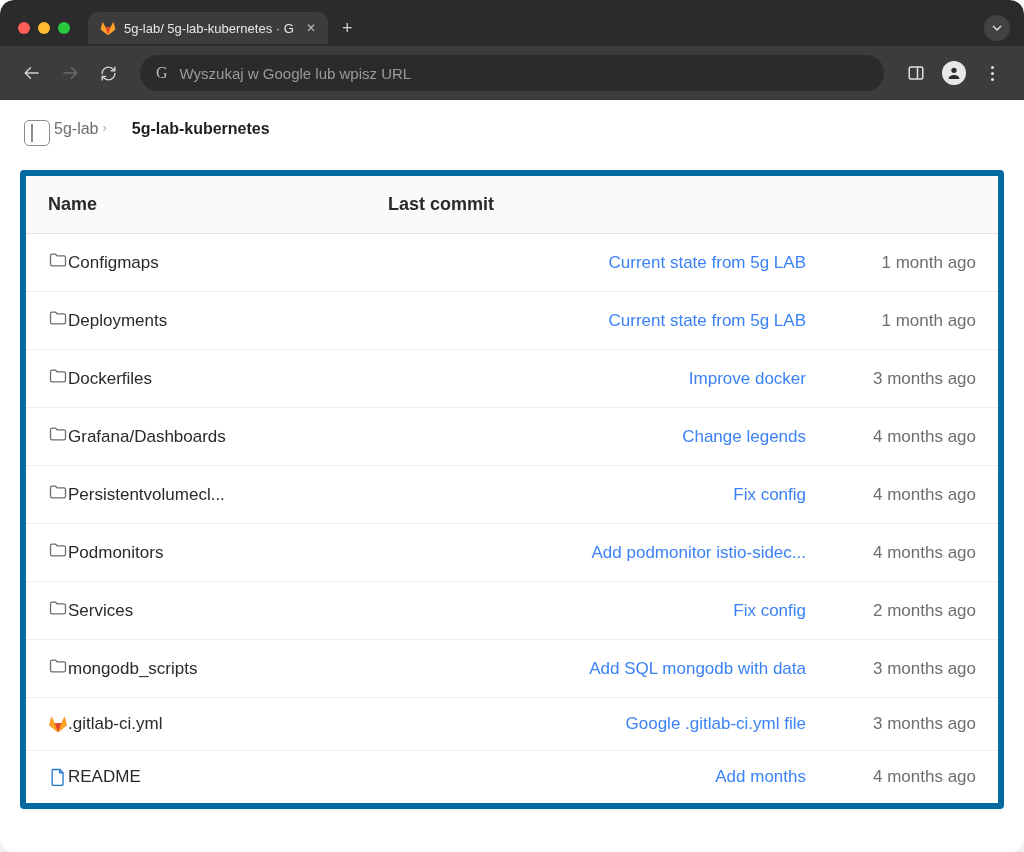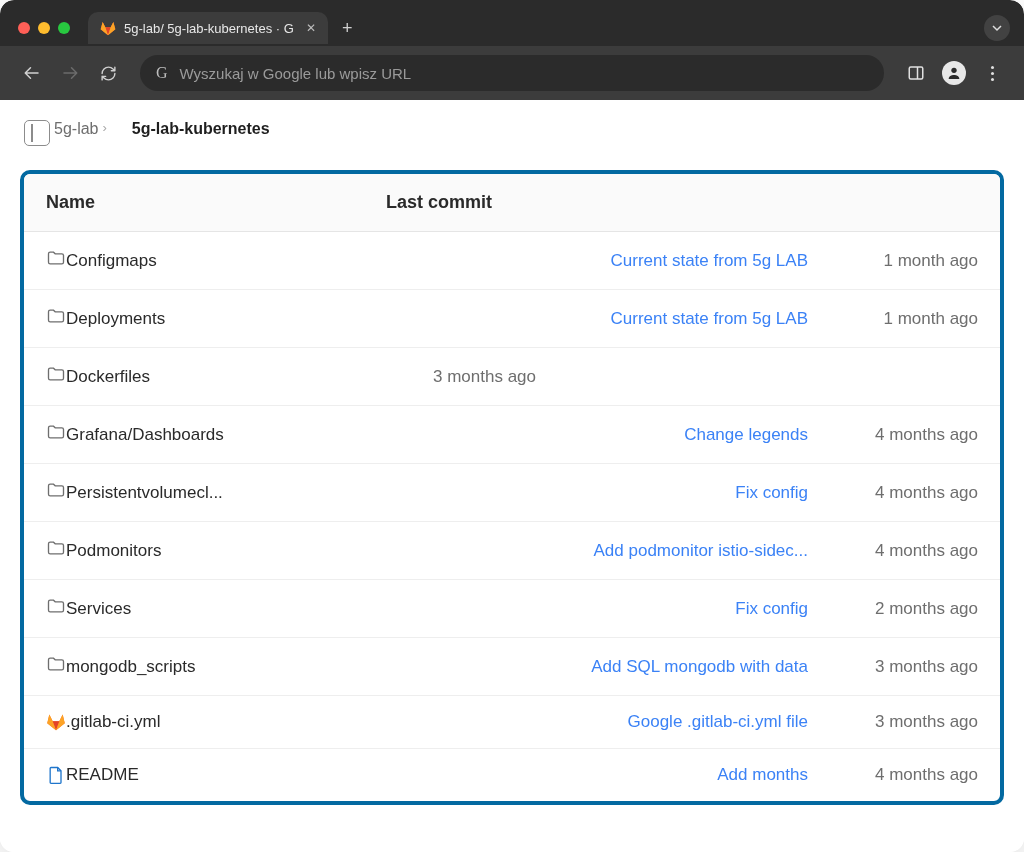--- a/index.html
+++ b/index.html
@@ -101,22 +101,22 @@
   left: 6px; top: 3px; bottom: 3px;
   width: 1.5px;
   background: #8c8c8c;
 }
 .crumb { color: #6e6e6e; cursor: pointer; }
 .crumb-sep { color: #aaa; font-size: 13px; }
 .crumb-current { font-weight: 700; color: #1f1f1f; margin-left: 21px; }
 
 .file-panel {
   margin: 0 20px;
-  border: 4px solid #0369a1;
-  border-radius: 10px;
+  border: 6px solid #0369a1;
+  border-radius: 4px;
   overflow: hidden;
 }
 .file-header {
   display: flex;
   background: #fafafa;
   padding: 18px 22px;
   font-weight: 700;
   font-size: 18px;
   color: #2a2a2a;
   border-bottom: 1px solid #e5e5e5;
@@ -246,20 +246,21 @@
           <div class="commit-cell">Current state from 5g LAB</div>
           <div class="update-cell">1 month ago</div>
         </div>
         <div class="file-row">
           <div class="name-cell">
             <span class="folder-icon"><svg viewBox="0 0 24 24">
                 <path d="M3 7a2 2 0 012-2h4l2 2h8a2 2 0 012 2v8a2 2 0 01-2 2H5a2 2 0 01-2-2V7z"></path>
               </svg></span>
             <span class="name-text">Dockerfiles</span>
           </div>
+          <div class="commit-cell">Improve docker</div>
           <div class="update-cell">3 months ago</div>
         </div>
         <div class="file-row">
           <div class="name-cell">
             <span class="folder-icon"><svg viewBox="0 0 24 24">
                 <path d="M3 7a2 2 0 012-2h4l2 2h8a2 2 0 012 2v8a2 2 0 01-2 2H5a2 2 0 01-2-2V7z"></path>
               </svg></span>
             <span class="name-text">Grafana/Dashboards</span>
           </div>
           <div class="commit-cell">Change legends</div>

